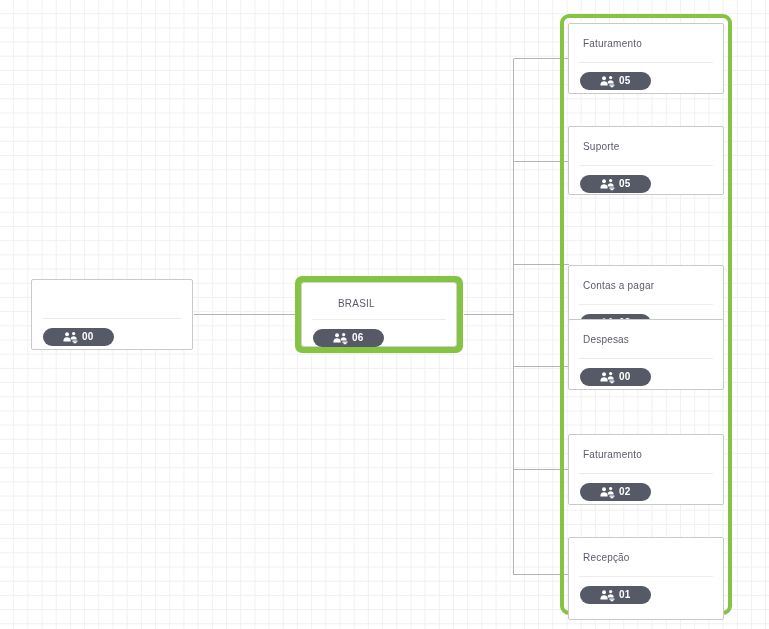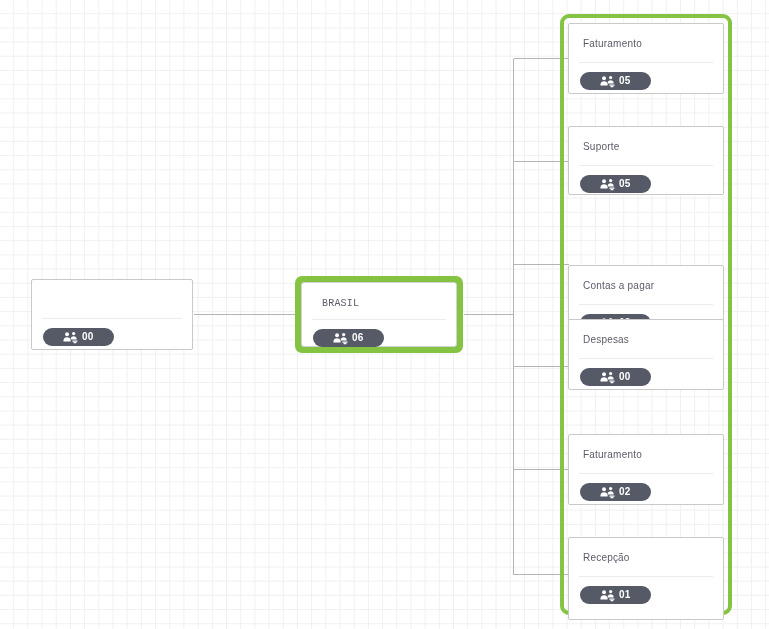--- a/index.html
+++ b/index.html
@@ -155,21 +155,21 @@
         <path d="M10.2 10.4c0-2.3 1.9-3.6 4-3.6s4 1.3 4 3.6v0.9h-8z"></path>
         <rect x="12.4" y="12.4" width="7.0" height="1.6" rx="0.5"></rect>
         <rect x="13.9" y="14.6" width="4.1" height="1.4" rx="0.5"></rect>
       </svg>
       <span class="count">00</span>
     </div>
   </div>
 
   <div class="node selected" id="node-brasil" style="left:295px; top:276px; width:168px; height:77px;">
     <div class="inner">
-      <div class="node-title" style="left:20px; top:15px;font-family:Liberation Mono, monospace;">BRASIL</div>
+      <div class="node-title" style="left:36px; top:15px;">BRASIL</div>
       <div class="node-divider" style="top:36px;"></div>
       <div class="badge" style="left:11px; top:46px;">
         <svg class="users-icon" viewBox="0 0 20 17" fill="#ffffff">
           <circle cx="5.4" cy="4.2" r="2.6"></circle>
           <path d="M0.6 12.6c0-2.8 2.2-4.4 4.8-4.4s4.8 1.6 4.8 4.4v1.1H0.6z"></path>
           <circle cx="14.2" cy="3.3" r="2.2"></circle>
           <path d="M10.2 10.4c0-2.3 1.9-3.6 4-3.6s4 1.3 4 3.6v0.9h-8z"></path>
           <rect x="12.4" y="12.4" width="7.0" height="1.6" rx="0.5"></rect>
           <rect x="13.9" y="14.6" width="4.1" height="1.4" rx="0.5"></rect>
         </svg>

